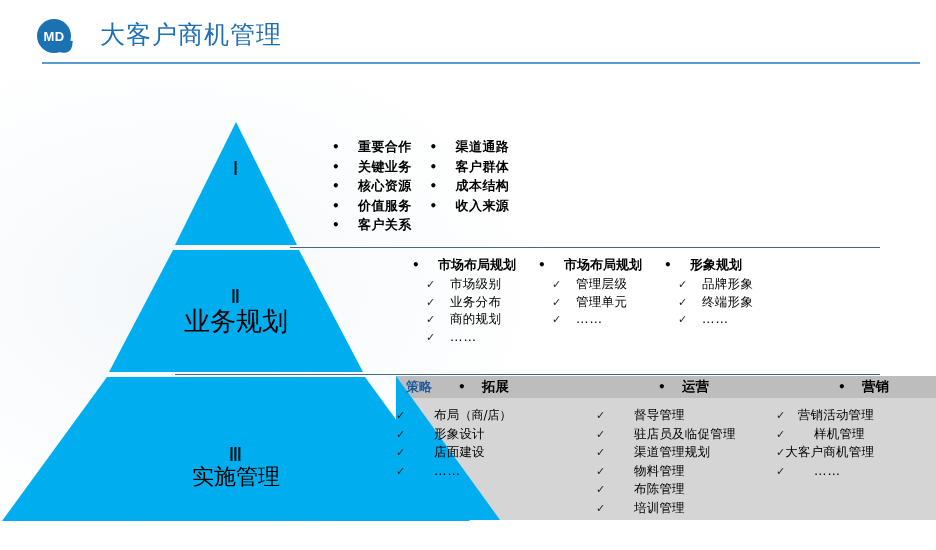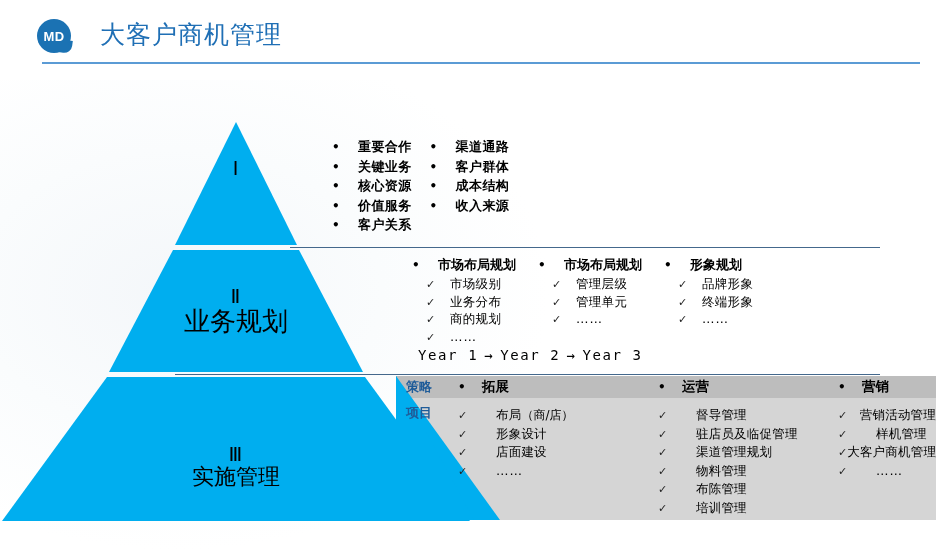--- a/index.html
+++ b/index.html
@@ -333,23 +333,20 @@
             <span class="stxt">终端形象</span>
           </div>
           <div class="sli">
             <span class="ck">✓</span>
             <span class="stxt dots">……</span>
           </div>
         </div>
       </div>
     </div>
 
-  <div class="years">
-    <span>Year 1</span><span class="arrow">→</span><span>Year 2</span><span class="arrow">→</span><span>Year 3</span>
-  </div>
 
   <div class="panel">
     <div class="panel-head"></div>
 
     <svg class="panel-cut" width="110" height="144" viewBox="0 0 110 144" xmlns="http://www.w3.org/2000/svg">
       <polygon points="0,0 0,144 104,144 0,0" fill="#00aeef" transform="translate(0,0)"></polygon>
       <polygon points="-20,0 0,0 78,144 -20,144" fill="#00aeef"></polygon>
     </svg>
 
     <div class="p-head-row" id="p-head">
@@ -361,21 +358,20 @@
         <div class="hcell hc2">
           <span class="bul">•</span>
           <span>运营</span>
         </div>
         <div class="hcell hc3">
           <span class="bul">•</span>
           <span>营销</span>
         </div>
       </div>
     <div class="p-body" id="p-body">
-        <div class="projcol">项目</div>
         <div class="col c1">
           <div class="li">
             <span class="ck">✓</span>
             <span class="txt">布局</span>
             <span class="sup">（商/店）</span>
           </div>
           <div class="li">
             <span class="ck">✓</span>
             <span class="txt">形象设计</span>
           </div>

